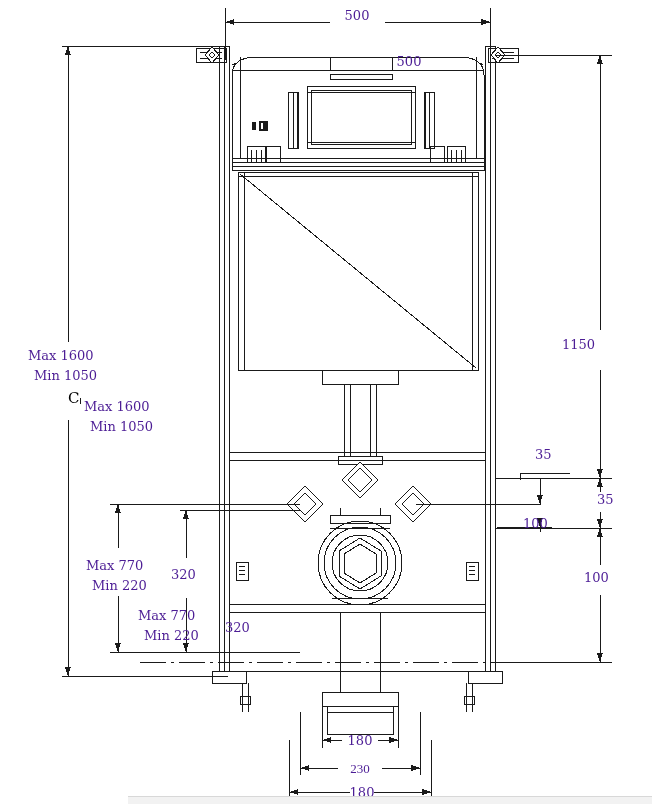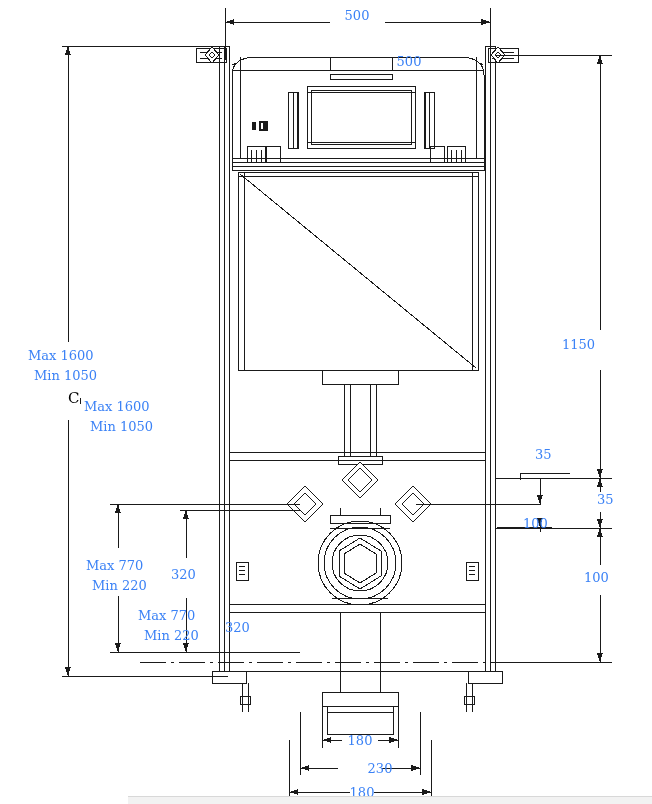--- a/index.html
+++ b/index.html
@@ -19,21 +19,21 @@
   }
   #stage svg {
     position: absolute;
     left: 0;
     top: 0;
   }
   .dimtext {
     position: absolute;
     font-family: "DejaVu Serif", serif;
     font-size: 13px;
-    color: #3b82f6;
+    color: #4c1d95;
     white-space: pre;
     line-height: 1.25;
   }
   .dimtext.ctr {
     transform: translateX(-50%);
   }
   .lbl-c {
     position: absolute;
     font-family: "DejaVu Serif", serif;
     font-size: 15px;
@@ -345,19 +345,19 @@
 
   <div class="dimtext" style="left:171px; top:567px;">320</div>
 
   <div class="dimtext" style="left:138px; top:608px;">Max 770</div>
   <div class="dimtext" style="left:144px; top:628px;">Min 220</div>
 
   <div class="dimtext" style="left:225px; top:620px;">320</div>
 
   <div class="dimtext ctr" style="left:360px; top:733px;">180</div>
 
-  <div class="dimtext ctr" style="left:380px; top:761px;">230</div>
+  <div class="dimtext ctr" style="left:360px; top:761px;font-family:Liberation Serif, serif;">230</div>
 
   <div class="dimtext ctr" style="left:362px; top:785px;">180</div>
 
   <div class="bottombar"></div>
 
 </div>
 
 </body></html>

